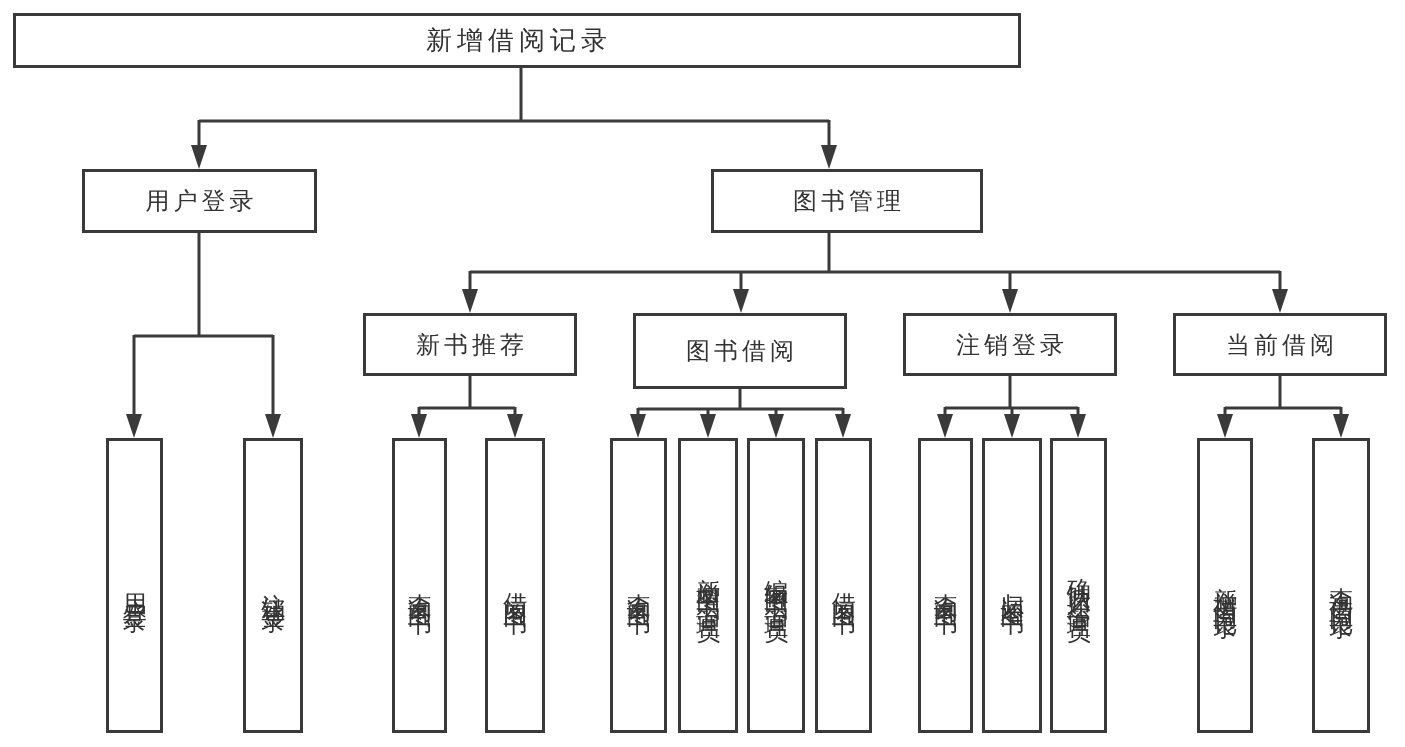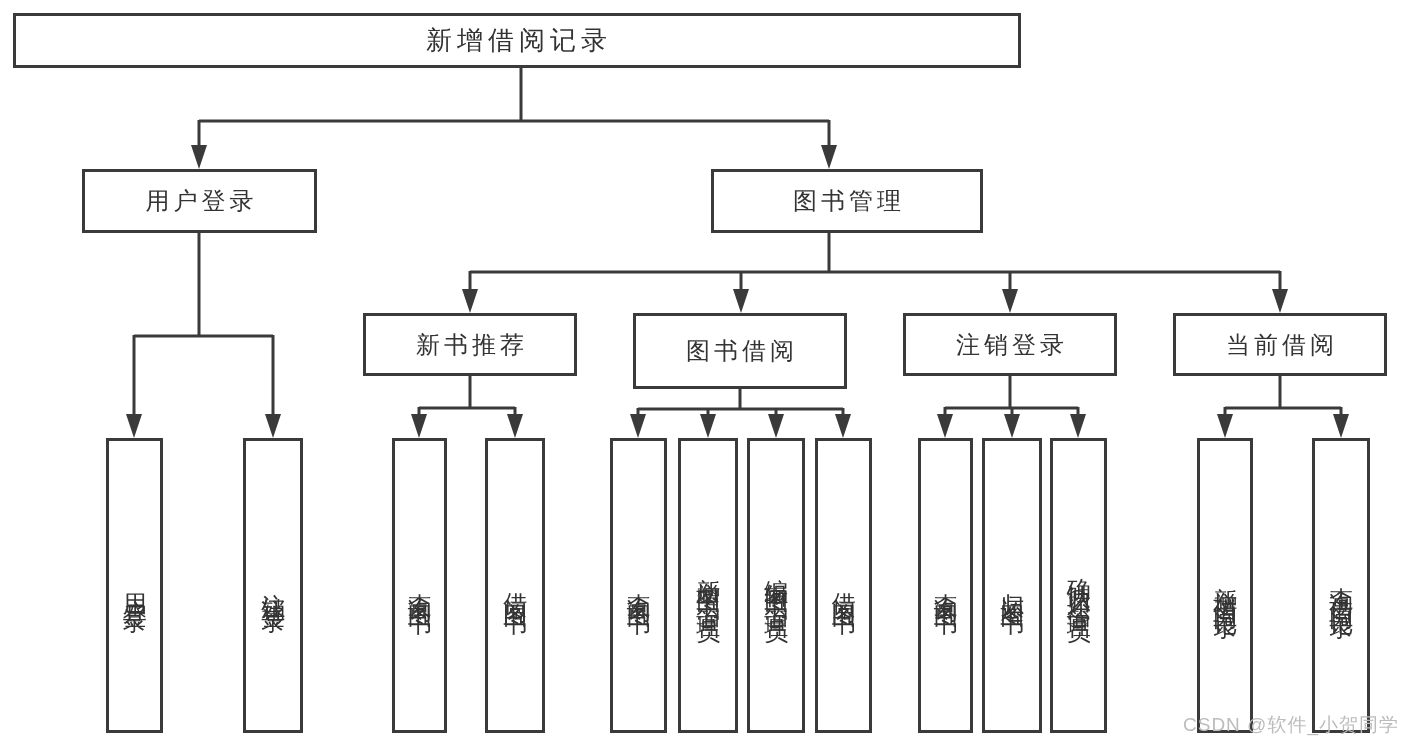--- a/index.html
+++ b/index.html
@@ -141,14 +141,13 @@
     <span class="vt">确认归还（管理员）</span>
   </div>
 
   <div class="node v" style="left:1197px;top:438px;width:56px;height:295px">
     <span class="vt">新增借阅记录</span>
   </div>
   <div class="node v" style="left:1312px;top:438px;width:58px;height:295px">
     <span class="vt">查询借阅记录</span>
   </div>
 
-  <div class="watermark">CSDN @软件_小贺同学</div>
 </div>
 
 </body></html>

